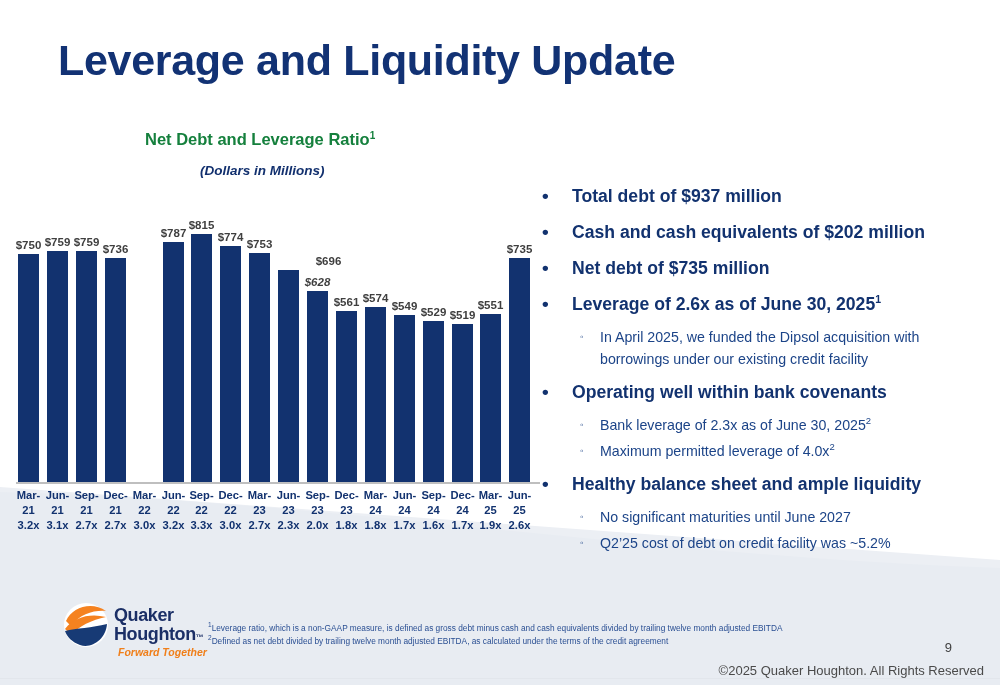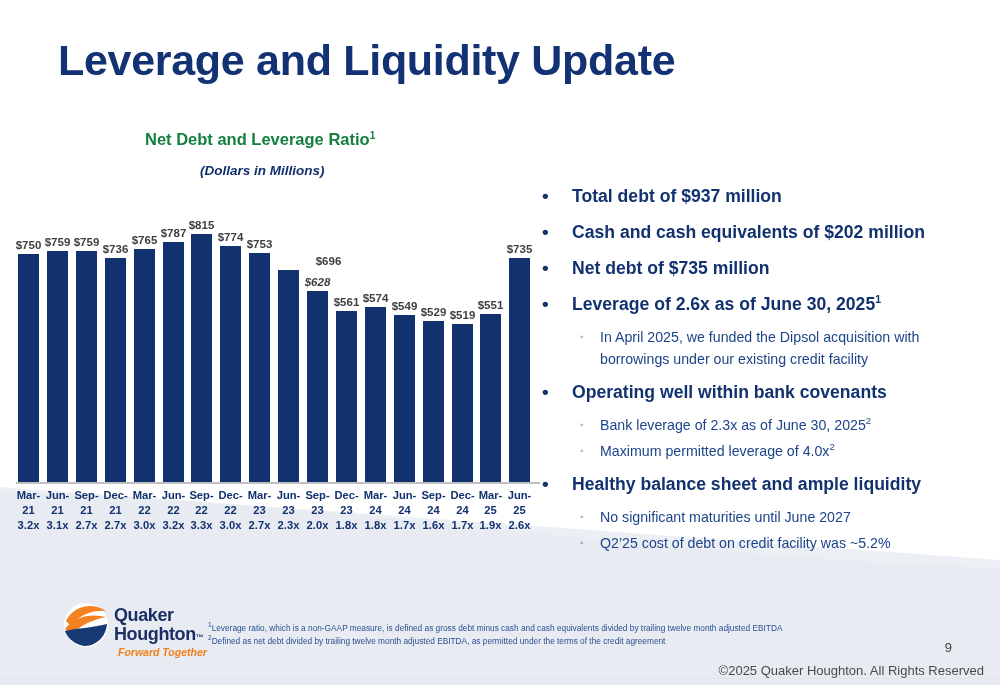--- a/index.html
+++ b/index.html
@@ -264,24 +264,20 @@
           <div class="bar" style="height: 231px; background: rgb(18, 50, 111);"></div>
           <div class="bar-value" style="bottom: 234px;">$759</div>
         </div>
         <div class="bar-col" style="left: 62px; height: 286px;">
           <div class="bar" style="height: 231px; background: rgb(18, 50, 111);"></div>
           <div class="bar-value" style="bottom: 234px;">$759</div>
         </div>
         <div class="bar-col" style="left: 91px; height: 286px;">
           <div class="bar" style="height: 224px; background: rgb(18, 50, 111);"></div>
           <div class="bar-value" style="bottom: 227px;">$736</div>
-        </div>
-        <div class="bar-col" style="left: 120px; height: 286px;">
-          <div class="bar" style="height: 233px; background: rgb(18, 50, 111);"></div>
-          <div class="bar-value" style="bottom: 236px;">$765</div>
         </div>
         <div class="bar-col" style="left: 149px; height: 286px;">
           <div class="bar" style="height: 240px; background: rgb(18, 50, 111);"></div>
           <div class="bar-value" style="bottom: 243px;">$787</div>
         </div>
         <div class="bar-col" style="left: 177px; height: 286px;">
           <div class="bar" style="height: 248px; background: rgb(18, 50, 111);"></div>
           <div class="bar-value" style="bottom: 251px;">$815</div>
         </div>
         <div class="bar-col" style="left: 206px; height: 286px;">
@@ -432,21 +428,21 @@
       <div class="b-main"><span class="dot">•</span><span>Operating well within bank covenants</span></div>
       <div class="b-sub"><span class="odot">◦</span><span>Bank leverage of 2.3x as of June 30, 2025</span><sup>2</sup></div>
       <div class="b-sub"><span class="odot">◦</span><span>Maximum permitted leverage of 4.0x</span><sup>2</sup></div>
       <div class="b-main"><span class="dot">•</span><span>Healthy balance sheet and ample liquidity</span></div>
       <div class="b-sub"><span class="odot">◦</span><span>No significant maturities until June 2027</span></div>
       <div class="b-sub"><span class="odot">◦</span><span>Q2’25 cost of debt on credit facility was ~5.2%</span></div>
     </div>
 
   <div class="footnotes" id="footnotes">
       <div><sup>1</sup><span>Leverage ratio, which is a non-GAAP measure, is defined as gross debt minus cash and cash equivalents divided by trailing twelve month adjusted EBITDA</span></div>
-      <div><sup>2</sup><span>Defined as net debt divided by trailing twelve month adjusted EBITDA, as permitted under the terms of the credit agreement</span></div>
+      <div><sup>2</sup><span>Defined as net debt divided by trailing twelve month adjusted EBITDA, as calculated under the terms of the credit agreement</span></div>
     </div>
 
   <div class="page-number">9</div>
   <div class="copyright">©2025 Quaker Houghton. All Rights Reserved</div>
 
   <div class="logo">
     <svg width="48" height="48" viewBox="0 0 48 48">
       <path d="M24 2 A22 22 0 0 1 46 24 A22 22 0 0 1 24 46 A22 22 0 0 1 2 24 A22 22 0 0 1 24 2 Z" fill="#ffffff"></path>
       <path d="M4 20 C10 6, 30 0, 44 10 C32 9, 18 13, 9 25 Z" fill="#f58220"></path>
       <path d="M3 28 C12 16, 28 12, 44 16 C30 19, 16 25, 10 34 Z" fill="#f58220"></path>

